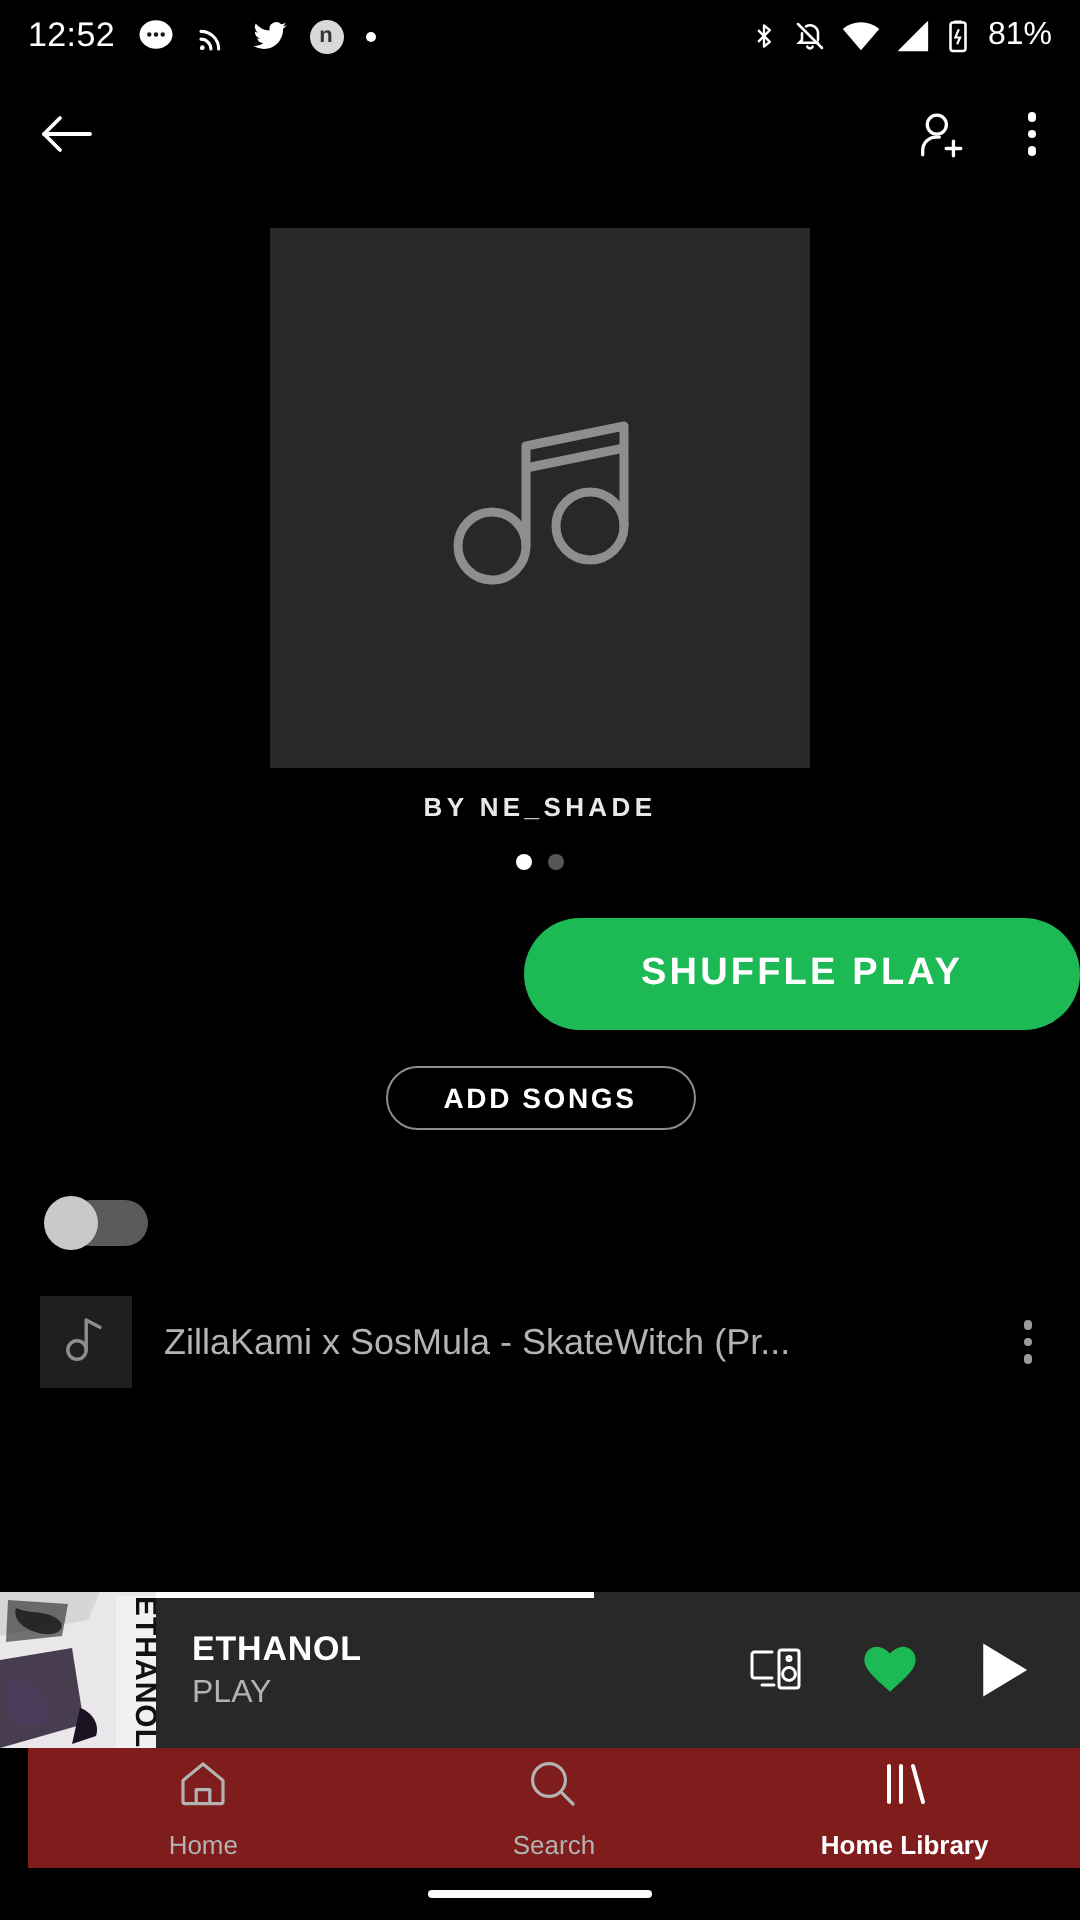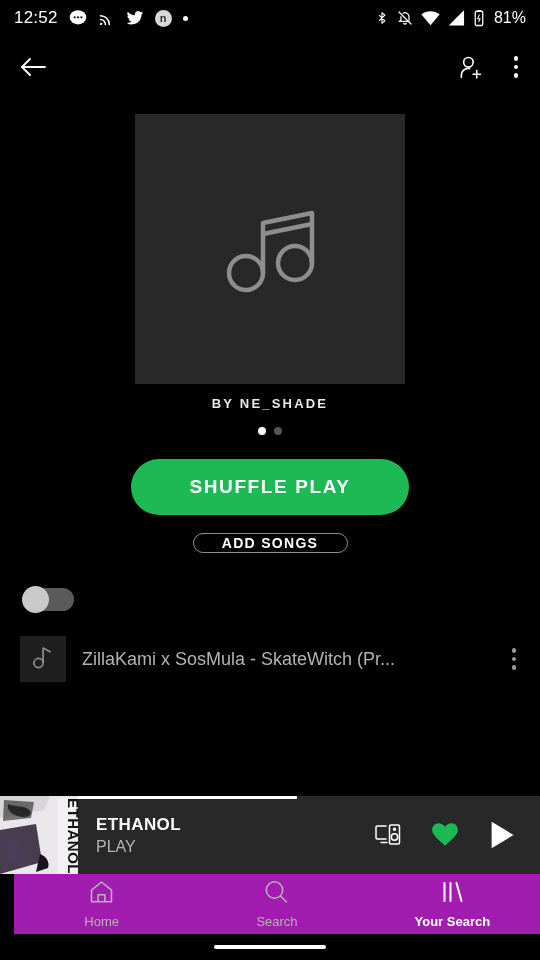--- a/index.html
+++ b/index.html
@@ -49,30 +49,30 @@
     margin-top:26px; letter-spacing:.2px;
   }
   .byline {
     text-align:center; color:#e8e8e8; font-size:13px; font-weight:700;
     letter-spacing:2.2px; margin-top:12px;
   }
   .dots { display:flex; justify-content:center; gap:8px; margin-top:16px; }
   .dots span { width:8px; height:8px; border-radius:50%; background:#565656; display:block; }
   .dots span.active { background:#fff; }
 
-  .shuffle-wrap { display:flex; justify-content:center; margin-top:24px; }
+  .shuffle-wrap { display:flex; justify-content:flex-end; margin-top:24px; }
   .shuffle {
     width:278px; height:56px; border-radius:28px; background:#1db954;
     color:#fff; font-size:19px; font-weight:700; letter-spacing:1.6px;
     display:flex; align-items:center; justify-content:center; border:none;
     cursor:pointer; font-family:inherit;
   }
   .addsongs-wrap { display:flex; justify-content:center; margin-top:18px; }
   .addsongs {
-    min-width:155px; height:20px; padding:4px 26px; border-radius:19px;
+    min-width:155px; height:32px; padding:4px 26px; border-radius:19px;
     background:transparent; border:1.3px solid #8d8d8d; color:#fff;
     font-size:14px; font-weight:700; letter-spacing:1.3px;
     display:flex; align-items:center; justify-content:center; cursor:pointer;
     font-family:inherit;
   }
 
   .download-row {
     display:flex; align-items:center; justify-content:space-between;
     padding:0 22px; margin-top:28px; height:36px;
   }
@@ -113,21 +113,21 @@
   .np-meta { flex:1; padding-left:18px; min-width:0; }
   .np-track { color:#fff; font-size:17px; font-weight:700; letter-spacing:.4px;
               white-space:nowrap; overflow:hidden; text-overflow:ellipsis; }
   .np-artist { color:#b3b3b3; font-size:16px; margin-top:3px;
                white-space:nowrap; overflow:hidden; text-overflow:ellipsis; }
   .np-actions { display:flex; align-items:center; gap:28px; padding:0 24px; }
 
   
   .bottomnav {
     position:absolute; left:14px; right:0; bottom:26px; height:60px;
-    background:#a21caf; display:flex; align-items:center;
+    background:#7f1d1d; display:flex; align-items:center;
   }
   .nav-item {
     flex:1; display:flex; flex-direction:column; align-items:center;
     justify-content:center; gap:5px; cursor:pointer;
   }
   .nav-label { font-size:13px; color:#b3b3b3; }
   .nav-item.active .nav-label { color:#fff; font-weight:700; }
   .gesturebar-wrap {
     position:absolute; left:0; right:0; bottom:0; height:26px;
     background:#000; display:flex; align-items:center; justify-content:center;
@@ -349,21 +349,21 @@
       <span class="nav-label">Search</span>
     </div>
     <div class="nav-item active">
       <span>
         <svg width="27" height="26" viewBox="0 0 26 26" fill="none" stroke="#fff" stroke-width="2" stroke-linecap="round">
           <path d="M5 4v18"></path>
             <path d="M11 4v18"></path>
             <path d="M17 4l5 18"></path>
         </svg>
       </span>
-      <span class="nav-label">Your Search</span>
+      <span class="nav-label">Home Library</span>
     </div>
   </div>
 
   <div class="gesturebar-wrap">
     <div class="gesturebar"></div>
   </div>
 
 </div>
 
 </body></html>

